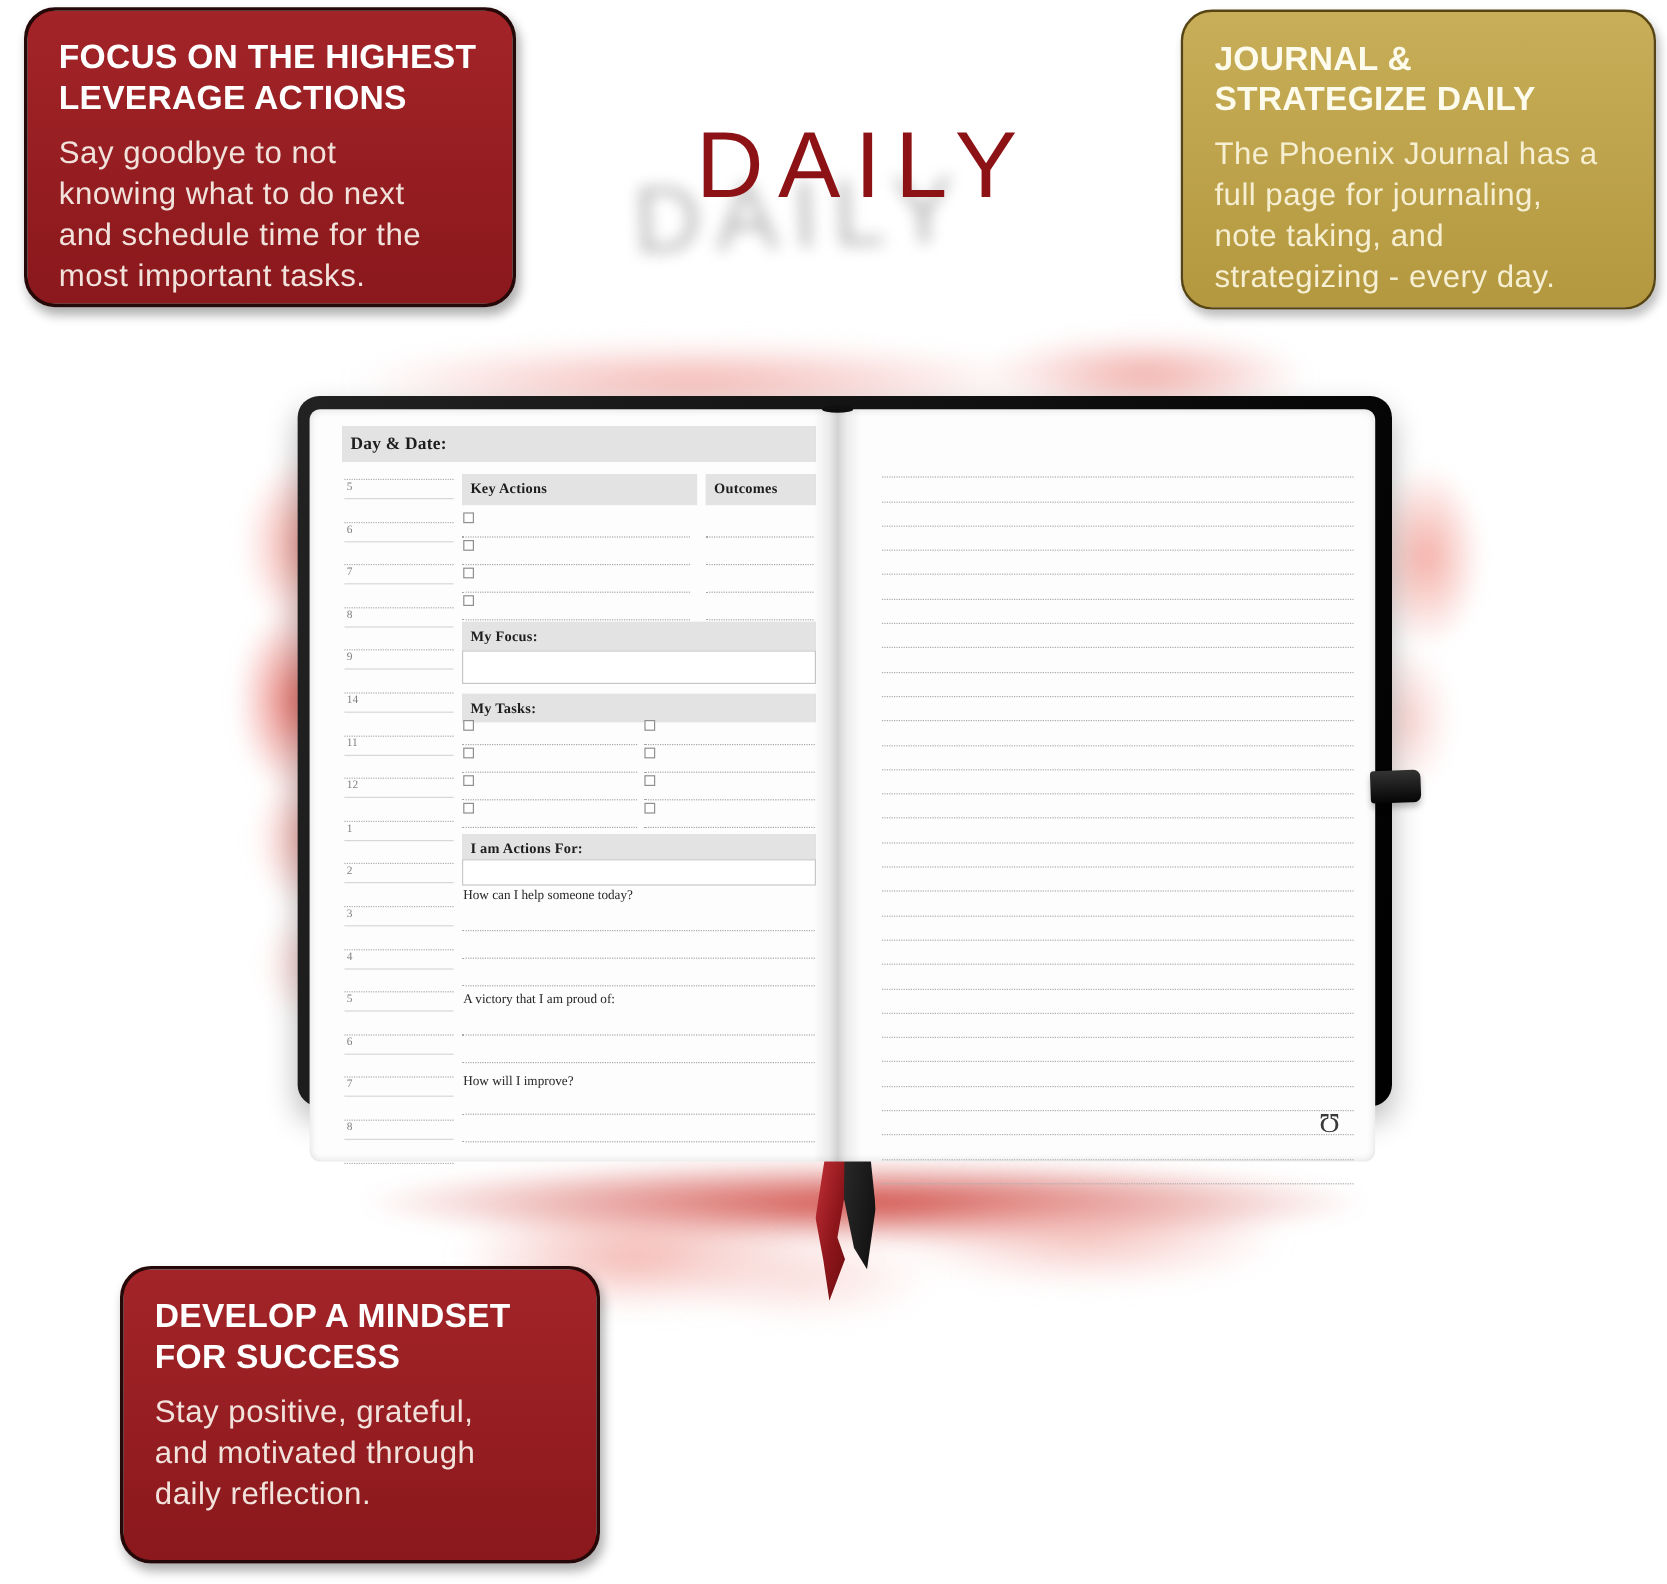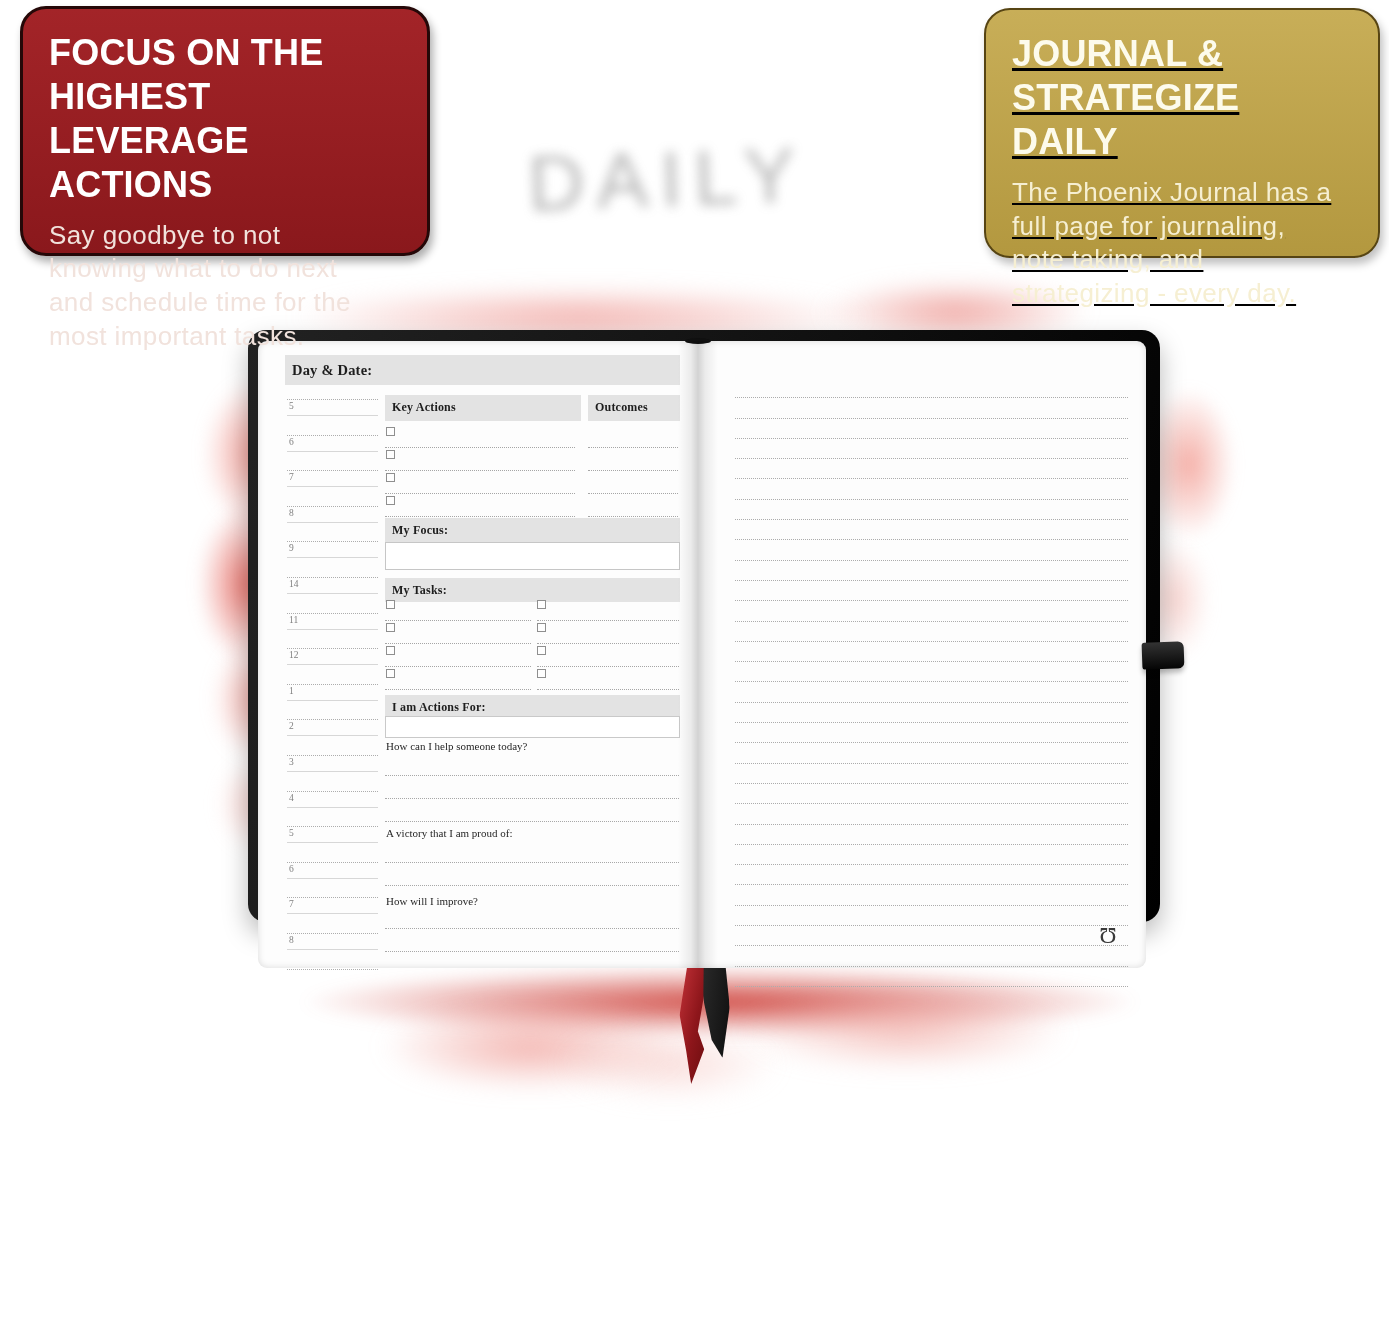--- a/index.html
+++ b/index.html
@@ -25,24 +25,24 @@
   .daily-shadow{position:absolute;left:528px;top:134px;font-weight:400;font-size:78px;
     letter-spacing:12px;color:#7d7d7d;opacity:.55;filter:blur(6px);transform:rotate(-2deg);}
   .daily-main{position:absolute;left:580px;top:92px;font-weight:400;font-size:78px;
     letter-spacing:12px;color:#8c1215;}
 
   
   .callout{position:absolute;border-radius:26px;box-sizing:border-box;padding:22px 26px;
     box-shadow:3px 6px 9px rgba(0,0,0,.32);}
   .callout.red{border:3px solid #250808;}
   .callout.gold{border:2px solid #564413;box-shadow:3px 6px 8px rgba(0,0,0,.25);}
-  .co-head{font-weight:700;font-size:36px;line-height:1.22;letter-spacing:.2px;white-space:pre-line;margin:0 0 12px 0;}
+  .co-head{font-weight:700;font-size:28px;line-height:1.22;letter-spacing:.2px;white-space:pre-line;margin:0 0 12px 0;}
   .co-body{font-size:26px;line-height:1.3;letter-spacing:.4px;white-space:pre-line;}
   .co-tl{left:20px;top:6px;width:410px;height:250px;}
-  .co-tr{left:984px;top:8px;width:396px;height:250px;text-decoration:underline;}
+  .co-tr{left:984px;top:8px;width:396px;height:250px;}
   .co-bl{left:100px;top:1055px;width:400px;height:248px;}
   .co-br{left:902px;top:1057px;width:421px;height:241px;}
 
   
   .notebook{position:absolute;left:248px;top:330px;width:912px;height:592px;}
   .cover{position:absolute;left:0;top:0;width:100%;height:100%;border-radius:18px;
     background:linear-gradient(105deg,#222 0%,#101010 55%,#000 100%);
     box-shadow:0 12px 26px rgba(0,0,0,.28);}
   .pages{position:absolute;left:10px;top:11px;width:888px;height:627px;background:#fdfdfd;
     border-radius:9px;box-shadow:inset 0 0 7px rgba(0,0,0,.14);}
@@ -118,20 +118,21 @@
   <div class="smoke s5"></div>
   <div class="smoke s6"></div>
   <div class="smoke s7"></div>
   <div class="smoke s8"></div>
   <div class="smoke s9"></div>
   <div class="smoke s10"></div>
   <div class="smoke s11"></div>
   <div class="smoke s12"></div>
 
   <div class="daily-shadow">DAILY</div>
+  <div class="daily-main" style="color: rgb(140, 18, 21);">DAILY</div>
 
   <div class="notebook">
     <div class="ribbon ribbon-red"></div>
     <div class="ribbon ribbon-black"></div>
     <div class="cover"></div>
     <div class="pages"></div>
     <div class="spine-notch"></div>
     <div class="elastic"></div>
 
     <div class="lp">
@@ -331,14 +332,21 @@
 most important tasks.</div>
   </div>
   <div class="callout gold co-tr" style="background: linear-gradient(rgb(200, 174, 88), rgb(179, 152, 63));">
     <div class="co-head" style="color: rgb(253, 251, 236);">JOURNAL &amp;
 STRATEGIZE DAILY</div>
     <div class="co-body" style="color: rgb(246, 239, 210);">The Phoenix Journal has a
 full page for journaling,
 note taking, and
 strategizing - every day.</div>
   </div>
+  <div class="callout red co-bl" style="background: linear-gradient(rgb(163, 36, 40), rgb(138, 24, 28));">
+    <div class="co-head" style="color: rgb(255, 255, 255);">DEVELOP A MINDSET
+FOR SUCCESS</div>
+    <div class="co-body" style="color: rgb(241, 226, 220);">Stay positive, grateful,
+and motivated through
+daily reflection.</div>
+  </div>
 
 </div>
 
 </body></html>

